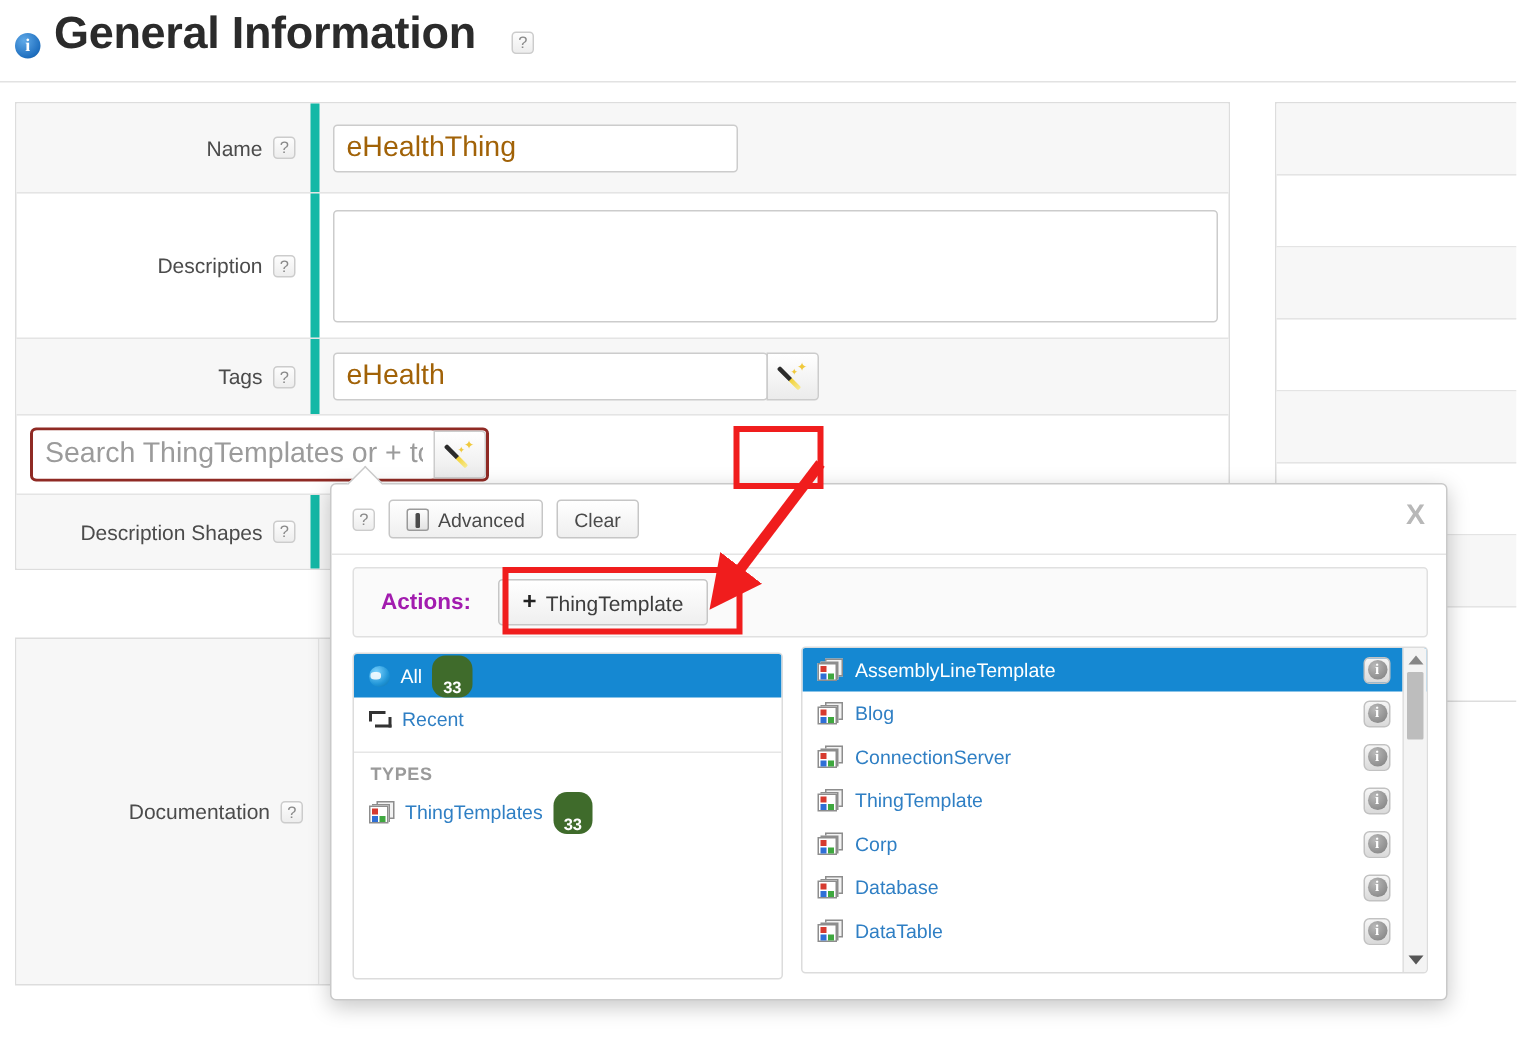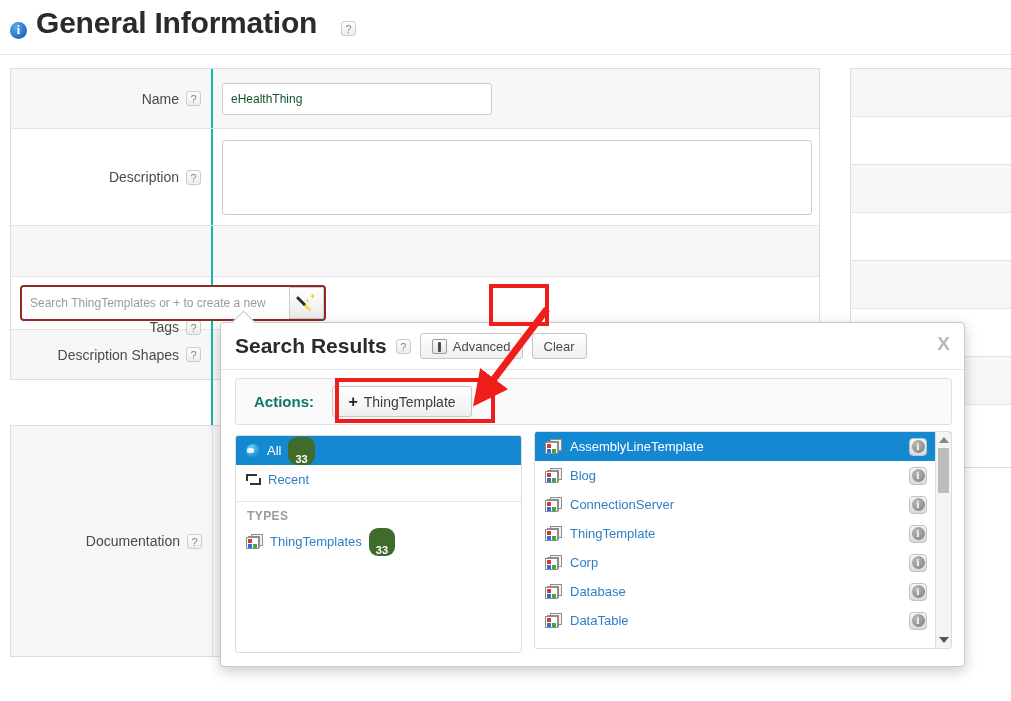--- a/index.html
+++ b/index.html
@@ -83,21 +83,21 @@
     align-items: stretch;
     border-bottom: 1px solid #e4e4e4;
     box-sizing: border-box;
   }
   .form-row.alt  { background: #f7f7f7; }
   .form-row.last { border-bottom: none; }
 
   .row-label {
     width: 202px;
     flex: 0 0 202px;
-    border-right: 2px solid #14b8a6;
+    border-right: 6px solid #14b8a6;
     box-sizing: border-box;
     display: flex;
     align-items: center;
     justify-content: flex-end;
     padding-right: 10px;
     font-size: 14px;
     color: #4b4b4b;
     gap: 7px;
   }
   .row-field {
@@ -120,22 +120,22 @@
     border-radius: 3px;
     box-sizing: border-box;
     font-family: "Liberation Sans", sans-serif;
   }
 
   .text-input {
     height: 32px;
     border: 1px solid #cccccc;
     border-radius: 3px;
     background: #ffffff;
-    font-size: 12px;
-    color: #14532d;
+    font-size: 19px;
+    color: #a16207;
     padding: 0 8px;
     box-sizing: border-box;
     font-family: "Liberation Sans", sans-serif;
     outline: none;
   }
   .text-input::placeholder { color: #9b9b9b; }
   .textarea-input {
     border: 1px solid #cccccc;
     border-radius: 3px;
     background: #ffffff;
@@ -272,21 +272,21 @@
     background: #fafafa;
     display: flex;
     align-items: center;
     padding-left: 18px;
     gap: 18px;
     box-sizing: border-box;
   }
   .actions-label {
     font-size: 15px;
     font-weight: bold;
-    color: #0f766e;
+    color: #a21caf;
   }
   .big-btn {
     height: 31px;
     min-width: 140px;
     justify-content: center;
     font-size: 14px;
     color: #3d3d3d;
   }
   .plus-glyph { font-size: 16px; font-weight: bold; color: #222222; }
 
@@ -560,21 +560,21 @@
     <div class="form-row" style="height:97px;">
       <div class="row-label">
         <span>Description</span>
         <span class="help-badge">?</span>
       </div>
       <div class="row-field">
         <textarea class="textarea-input" style="width: 590px; height: 75px;"></textarea>
       </div>
     </div>
 
-    <div class="form-row alt" style="height:51px;flex-direction:column;">
+    <div class="form-row alt" style="height:51px;">
       <div class="row-label">
         <span>Tags</span>
         <span class="help-badge">?</span>
       </div>
       <div class="row-field">
         <div class="input-group">
           <input class="text-input" style="width: 290px;" value="eHealth">
           <div class="wand-btn">
             <div class="wand">
               <div class="stick"></div>
@@ -627,21 +627,20 @@
     <div class="right-row">Published</div>
     <div class="right-row alt">Identifier</div>
     <div class="right-row">Last Modified Date</div>
     <div class="right-row alt">Value Stream</div>
   </div>
 
   <div id="popup-caret"></div>
   <div id="search-popup">
 
     <div class="popup-head">
-      <span class="popup-title">Search Results</span>
       <span class="help-badge">?</span>
       <button class="btn">
         <span class="adv-ico"></span>
         <span>Advanced</span>
       </button>
       <button class="btn">
         <span>Clear</span>
       </button>
       <span class="close-x">X</span>
     </div>

